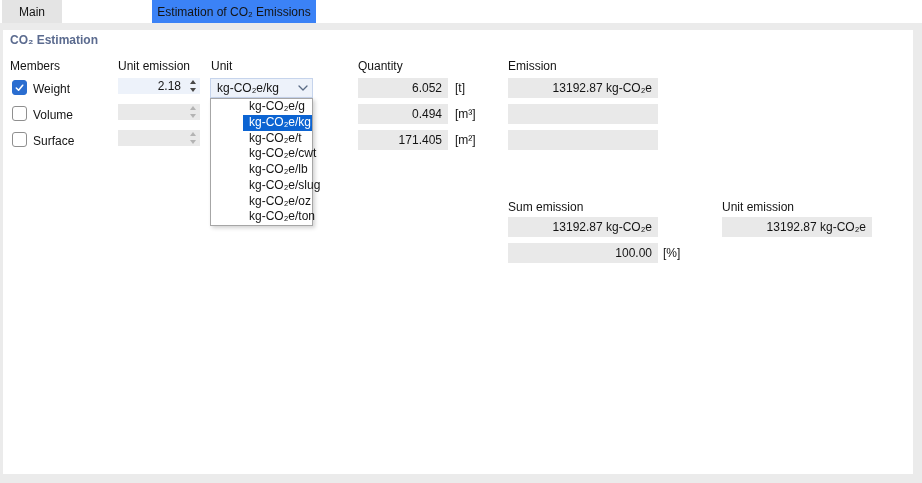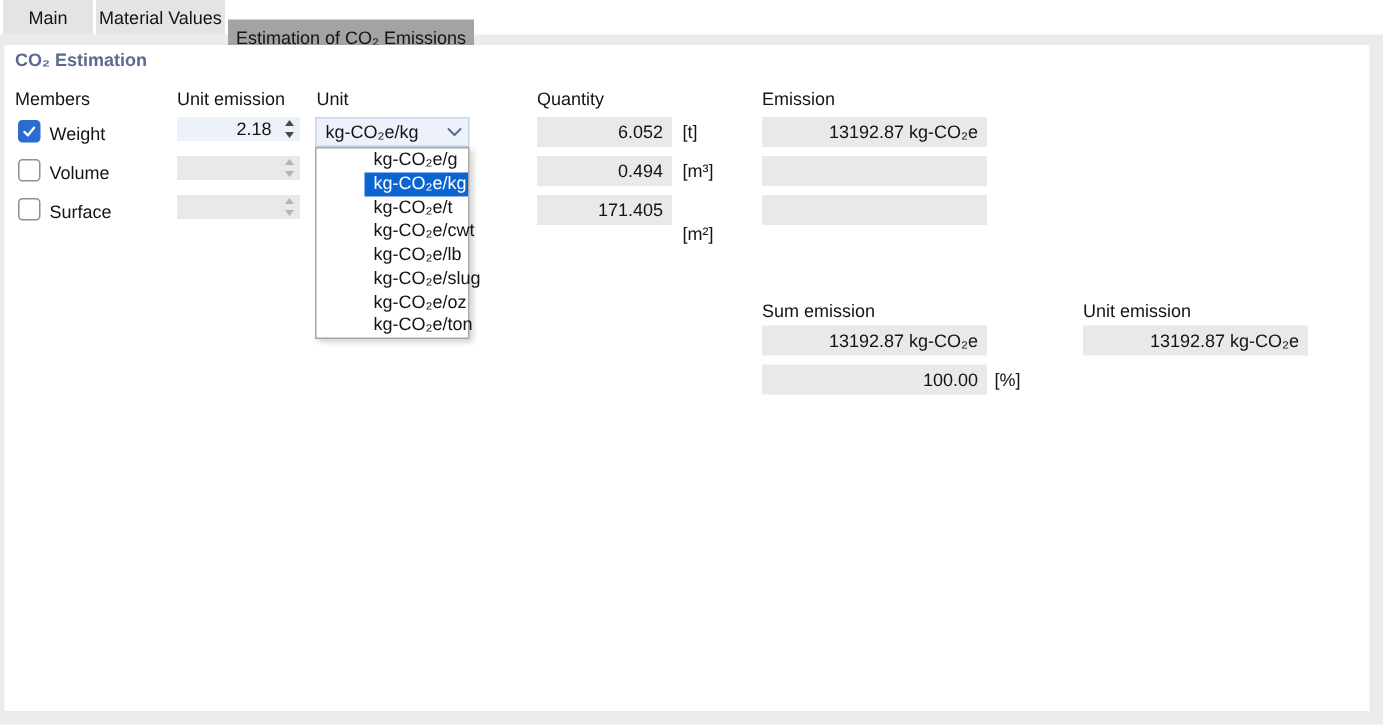--- a/index.html
+++ b/index.html
@@ -24,21 +24,21 @@
   .abs{position:absolute;}
 
   
   .tabstrip{left:0;top:0;width:922px;height:23px;background:#ffffff;}
   .tab{
     position:absolute;top:0;height:23px;
     display:flex;align-items:center;justify-content:center;
     background:var(--tab-inactive-bg);
     cursor:default;white-space:nowrap;
   }
-  .tab.active{background:#a3a3a3;margin-top:13px;}
+  .tab.active{background:#3b82f6;}
 
   
   .panel{left:3px;top:30px;width:910px;height:444px;background:#ffffff;}
 
   .section-title{
     color:var(--section-title);
     font-weight:bold;
   }
   .colhead{color:#141414;}
   .bold{font-weight:normal;}
@@ -90,23 +90,20 @@
   .dropitem.selected{background:var(--selection-blue);color:#ffffff;}
 
   .unitlbl{color:#141414;white-space:nowrap;}
 </style>
 </head>
 <body>
 
 <div class="abs tabstrip">
   <div class="tab" style="left:2px;width:60px;text-align:center;">
     <span>Main</span>
-  </div>
-  <div class="tab" style="left:64px;width:86px;">
-    <span>Material Values</span>
   </div>
   <div class="tab active" style="left:152px;width:164px;">
     <span>Estimation of CO₂ Emissions</span>
   </div>
 </div>
 
 <div class="abs panel"></div>
 
 <div class="abs section-title" style="left:10px;top:33px;">CO₂ Estimation</div>
 
@@ -162,21 +159,21 @@
 
 <div class="abs spinbox disabled" style="left:118px;top:130px;width:82px;">
   <div class="spin-val"></div>
   <div class="spin-btns">
     <div class="tri-up"></div>
     <div class="tri-down"></div>
   </div>
 </div>
 
 <div class="abs field" style="left:358px;top:130px;width:90px;">171.405</div>
-<div class="abs unitlbl" style="left:455px;top:149px;">[m²]</div>
+<div class="abs unitlbl" style="left:455px;top:133px;">[m²]</div>
 <div class="abs field" style="left:508px;top:130px;width:150px;"></div>
 
 <div class="abs droplist" style="left:210px;top:98px;width:103px;padding-left:32px;">
   <div class="dropitem">kg-CO₂e/g</div>
   <div class="dropitem selected">kg-CO₂e/kg</div>
   <div class="dropitem">kg-CO₂e/t</div>
   <div class="dropitem">kg-CO₂e/cwt</div>
   <div class="dropitem">kg-CO₂e/lb</div>
   <div class="dropitem">kg-CO₂e/slug</div>
   <div class="dropitem">kg-CO₂e/oz</div>

